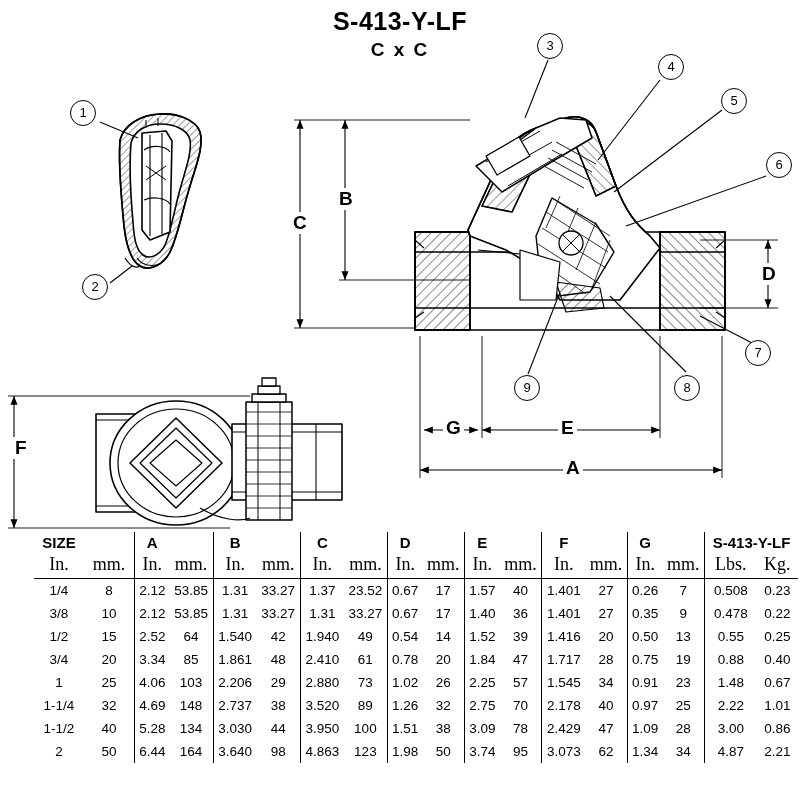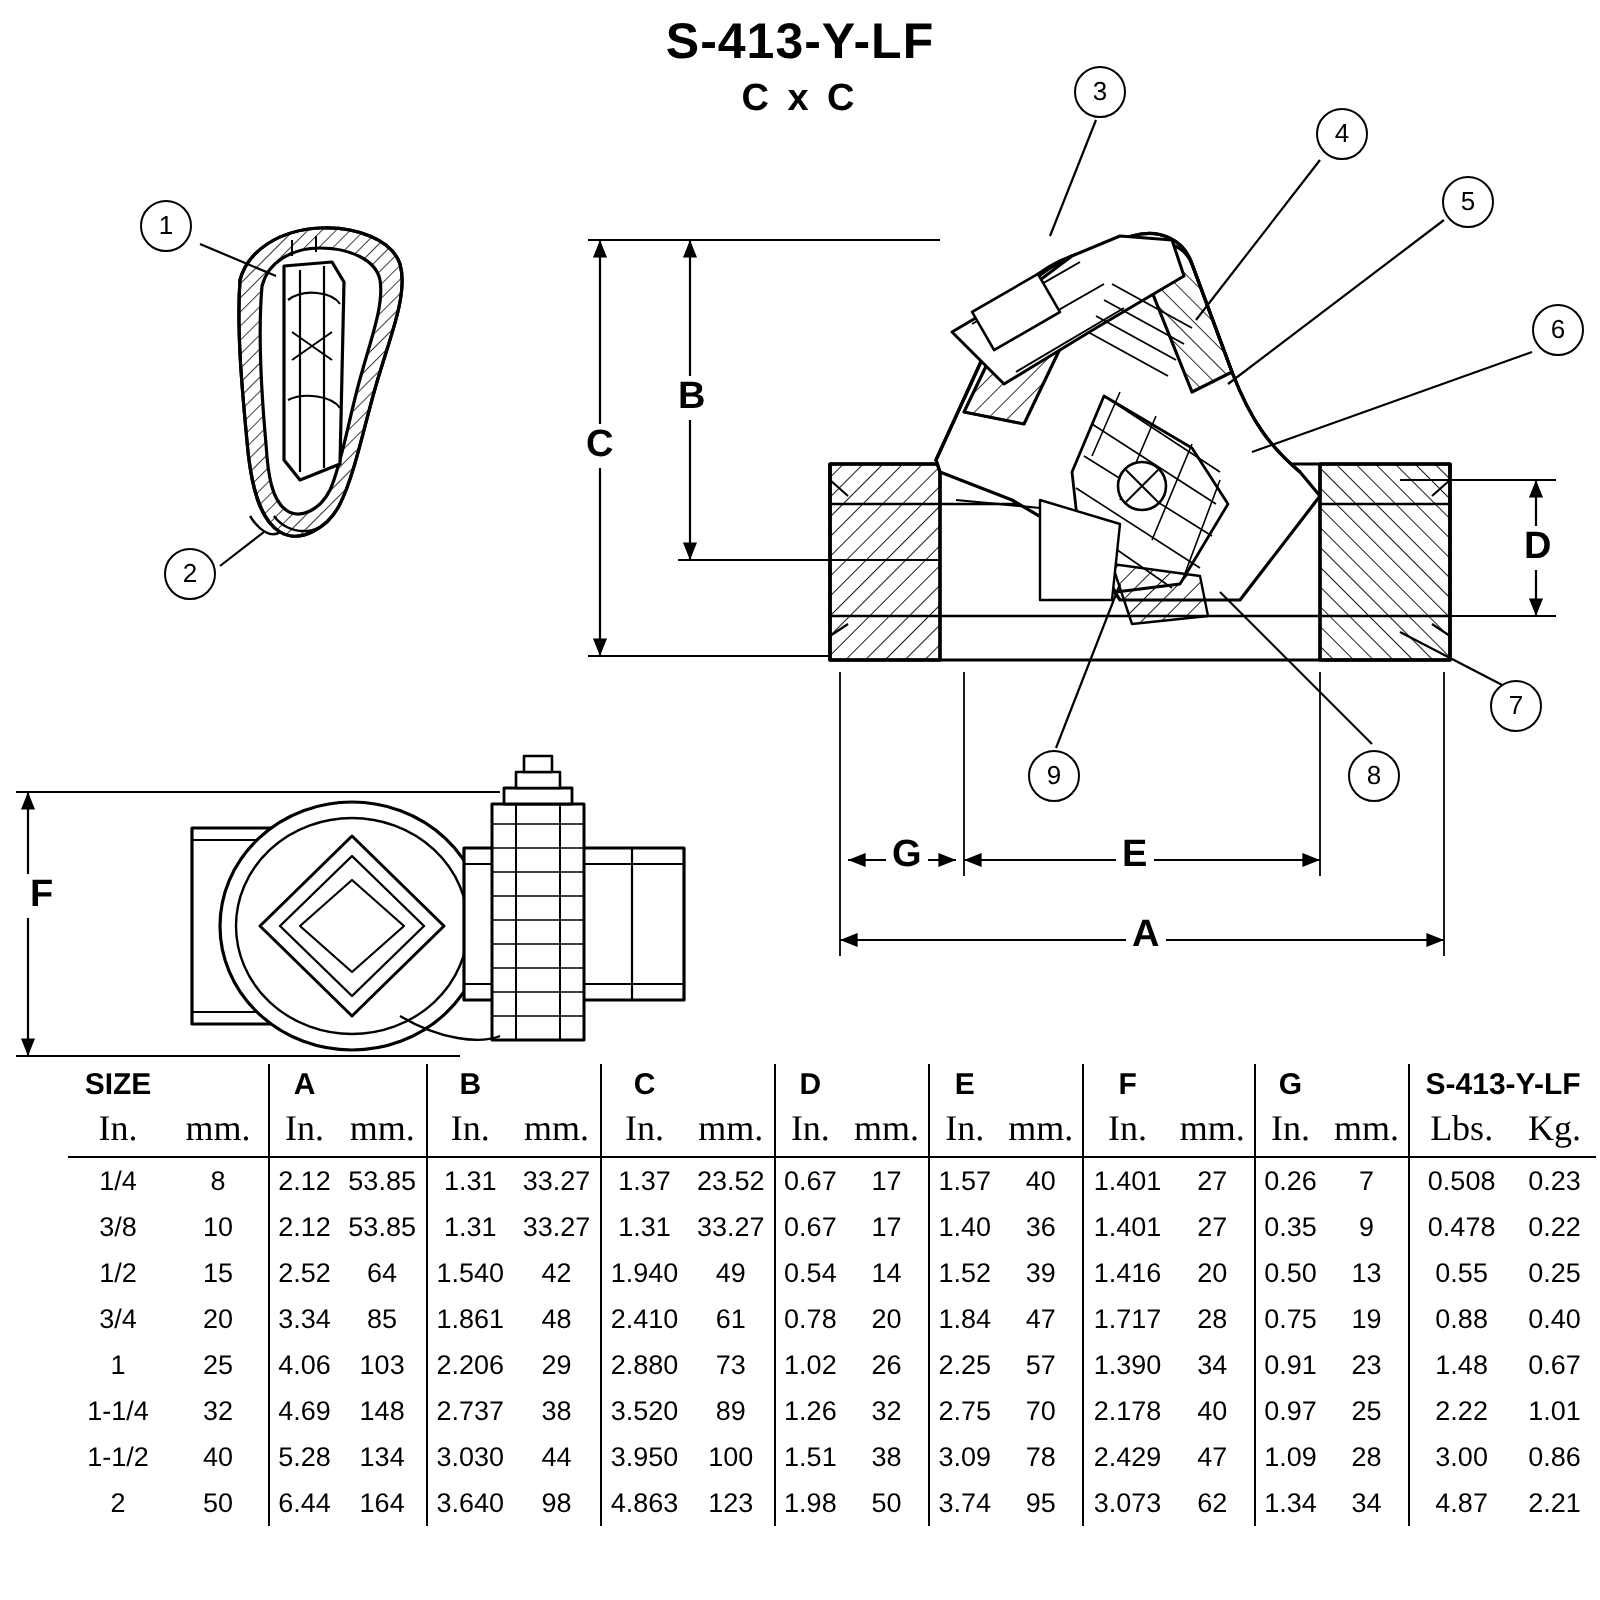--- a/index.html
+++ b/index.html
@@ -439,21 +439,21 @@
             <td class="vline">4.06</td>
             <td>103</td>
             <td class="vline">2.206</td>
             <td>29</td>
             <td class="vline">2.880</td>
             <td>73</td>
             <td class="vline">1.02</td>
             <td>26</td>
             <td class="vline">2.25</td>
             <td>57</td>
-            <td class="vline">1.390</td>
+            <td class="vline">1.545</td>
             <td>34</td>
             <td class="vline">0.91</td>
             <td>23</td>
             <td class="vline">1.48</td>
             <td>0.67</td>
           </tr>
           <tr>
             <td class="sz">1-1/4</td>
             <td class="sz">32</td>
             <td class="vline">4.69</td>

